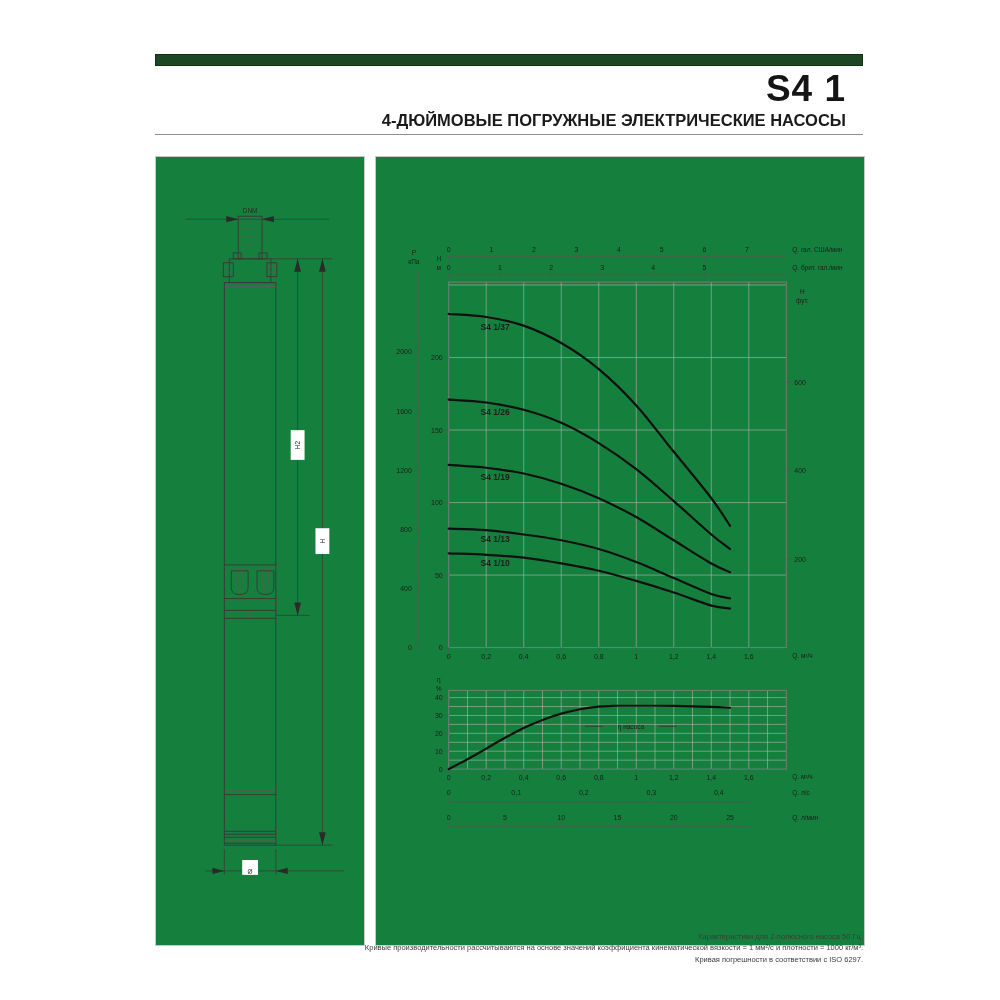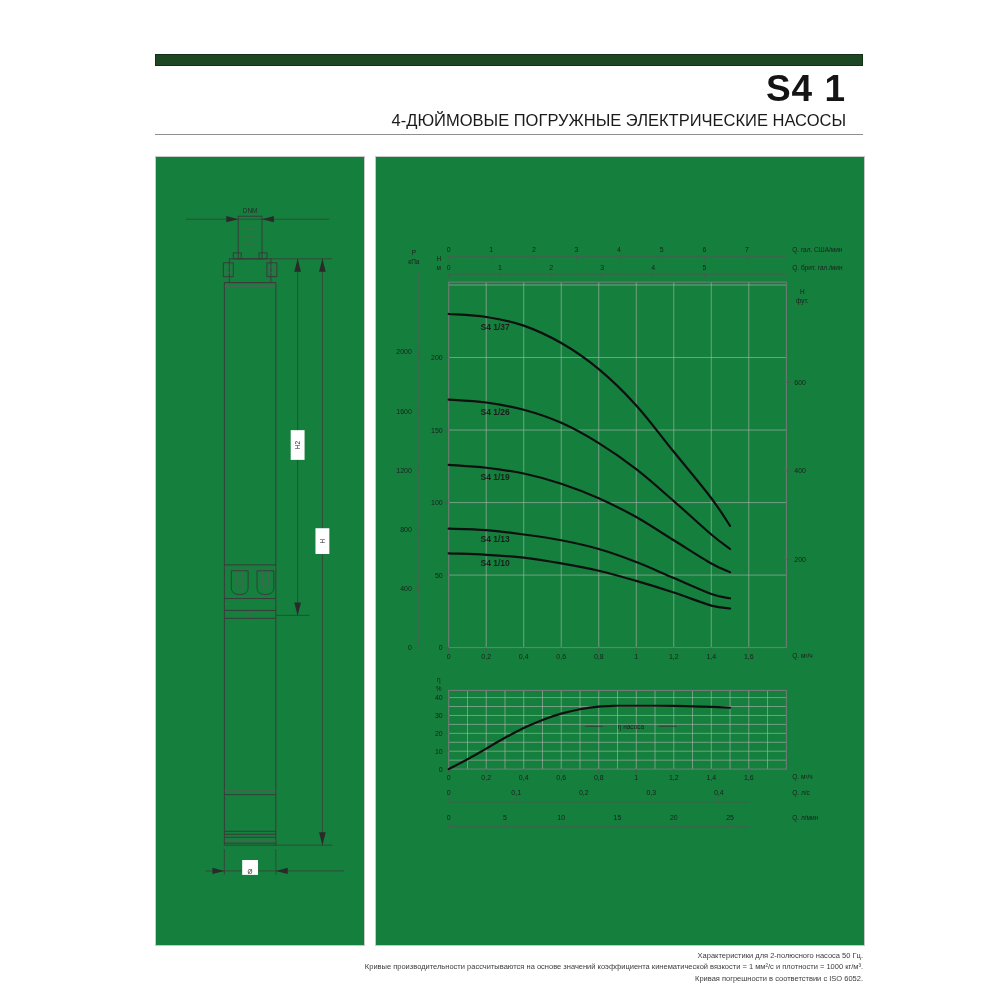--- a/index.html
+++ b/index.html
@@ -1,26 +1,26 @@
 <!DOCTYPE html>
 <html><head>
 <meta charset="utf-8">
 <style>
   html,body{margin:0;padding:0;background:#ffffff;}
   body{width:1000px;height:1000px;position:relative;font-family:"Liberation Sans",sans-serif;color:#1d1d1d;overflow:hidden;}
   .page{position:absolute;left:0;top:16px;width:1000px;height:1000px;background:#fff;}
   .accent-bar{position:absolute;left:155px;top:38px;width:708px;height:12px;background:#1d4722;border:1px solid #113015;box-sizing:border-box;}
   .title{position:absolute;left:155px;top:52px;width:691px;text-align:right;font-size:37px;font-weight:bold;letter-spacing:1px;color:#141414;}
-  .subtitle{position:absolute;left:155px;top:95px;width:691px;text-align:right;font-size:16.5px;font-weight:normal;color:#1a1a1a;}
+  .subtitle{position:absolute;left:155px;top:95px;width:691px;text-align:right;font-size:16.5px;font-weight:bold;color:#1a1a1a;}
   .header-rule{position:absolute;left:155px;top:118px;width:708px;height:0;border-top:1px solid #8f8f8f;}
   .panel{position:absolute;background:#15803d;border:1px solid #c9c9c9;box-sizing:border-box;}
   .panel.drawing{left:155px;top:140px;width:210px;height:790px;}
   .panel.chart{left:375px;top:140px;width:490px;height:790px;}
   .panel svg{position:absolute;left:0;top:0;width:100%;height:100%;}
-  .footer{position:absolute;right:137px;top:915px;width:720px;text-align:right;font-size:7.5px;line-height:11.4px;color:#3c3c3c;margin-top:19px;}
+  .footer{position:absolute;right:137px;top:915px;width:720px;text-align:right;font-size:7.5px;line-height:11.4px;color:#3c3c3c;}
   svg text{font-family:"Liberation Sans",sans-serif;fill:#1d1d1d;}
   .dwg{stroke:#3a3a3a;stroke-width:1;fill:none;}
   .dwg-thin{stroke:#5a5a5a;stroke-width:0.7;fill:none;}
   .dim{stroke:#3a3a3a;stroke-width:0.8;fill:none;}
   .dimfill{fill:#2a2a2a;stroke:none;}
   .dimtext{font-size:6.5px;fill:#2a2a2a;}
 </style>
 </head>
 <body>
 
@@ -331,16 +331,16 @@
           <line x1="585" y1="711" x2="603" y2="711" stroke="#333" stroke-width="0.8"></line>
           <line x1="659" y1="711" x2="677" y2="711" stroke="#333" stroke-width="0.8"></line>
           <text x="631" y="714" font-size="6.5" fill="#1d1d1d" text-anchor="middle">η насоса</text>
         </g>
       </svg>
   </div>
 
   <div class="footer">
     <div>Характеристики для 2-полюсного насоса 50 Гц.</div>
     <div>Кривые производительности рассчитываются на основе значений коэффициента кинематической вязкости = 1 мм²/с и плотности = 1000 кг/м³.</div>
-    <div>Кривая погрешности в соответствии с ISO 6052.</div>
+    <div>Кривая погрешности в соответствии с ISO 6297.</div>
   </div>
 
 </div>
 
 </body></html>

